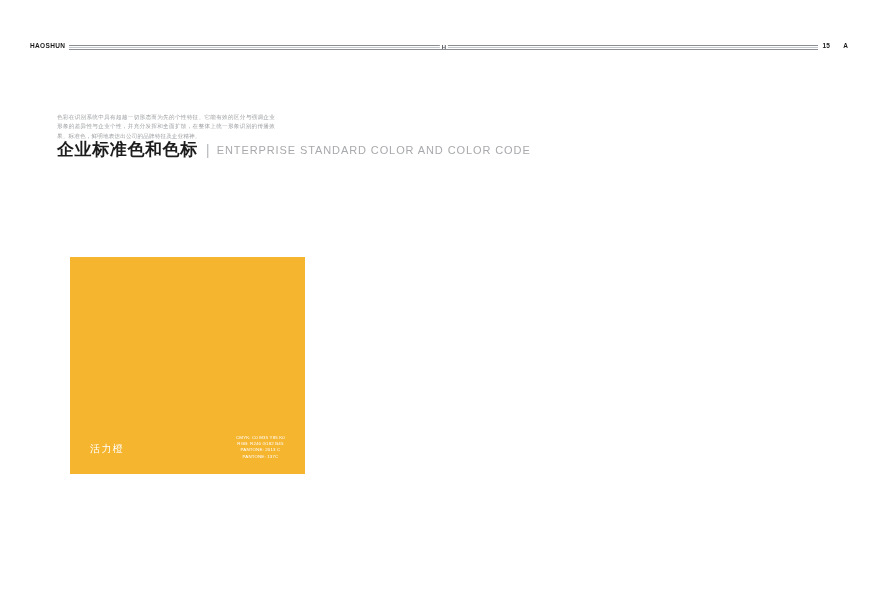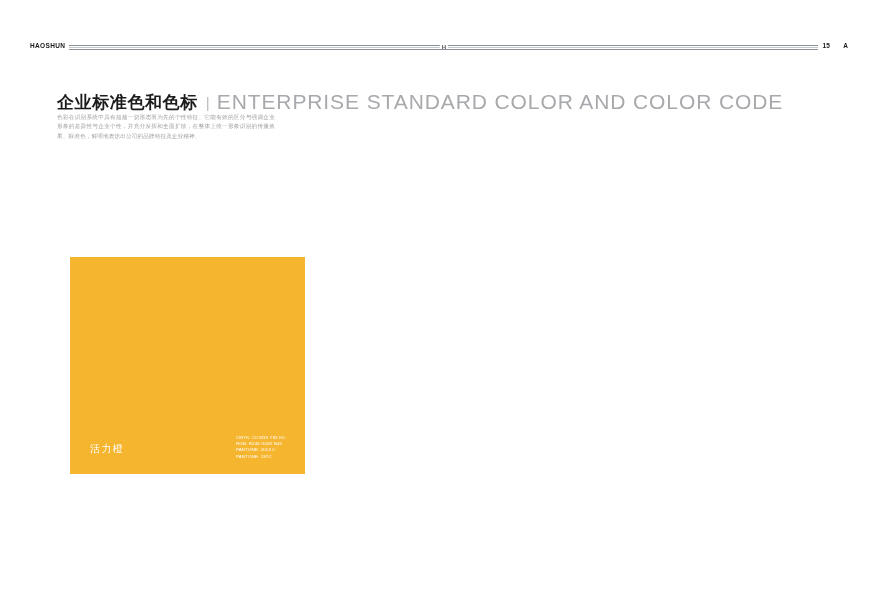--- a/index.html
+++ b/index.html
@@ -93,35 +93,36 @@
   #title-block {
     position: absolute;
     left: 57px;
     top: 90px;
     width: 520px;
   }
   #title-row {
     display: flex;
     align-items: center;
     white-space: nowrap;
+    margin-top: 48px;
   }
   #title-cn {
     font-size: 17px;
     font-weight: bold;
     color: #1c1c1c;
     letter-spacing: 0.6px;
   }
   #title-divider {
     font-size: 15px;
     color: #b9bbbe;
     margin: 0 7px 0 8px;
     font-weight: normal;
   }
   #title-en {
-    font-size: 21px;
+    font-size: 11px;
     color: #a7a9ac;
     letter-spacing: 0.9px;
     font-weight: normal;
   }
 
   
   #description {
     position: absolute;
     left: 57px;
     top: 113px;
@@ -142,20 +143,21 @@
     left: 70px;
     top: 257px;
     width: 704px;
     height: 217px;
     display: flex;
   }
   .swatch {
     position: relative;
     height: 100%;
     box-sizing: border-box;
+    text-align: center;
   }
   .swatch-name {
     position: absolute;
     bottom: 18px;
     font-size: 10px;
     letter-spacing: 1.4px;
     font-weight: normal;
   }
   .swatch-codes {
     position: absolute;

